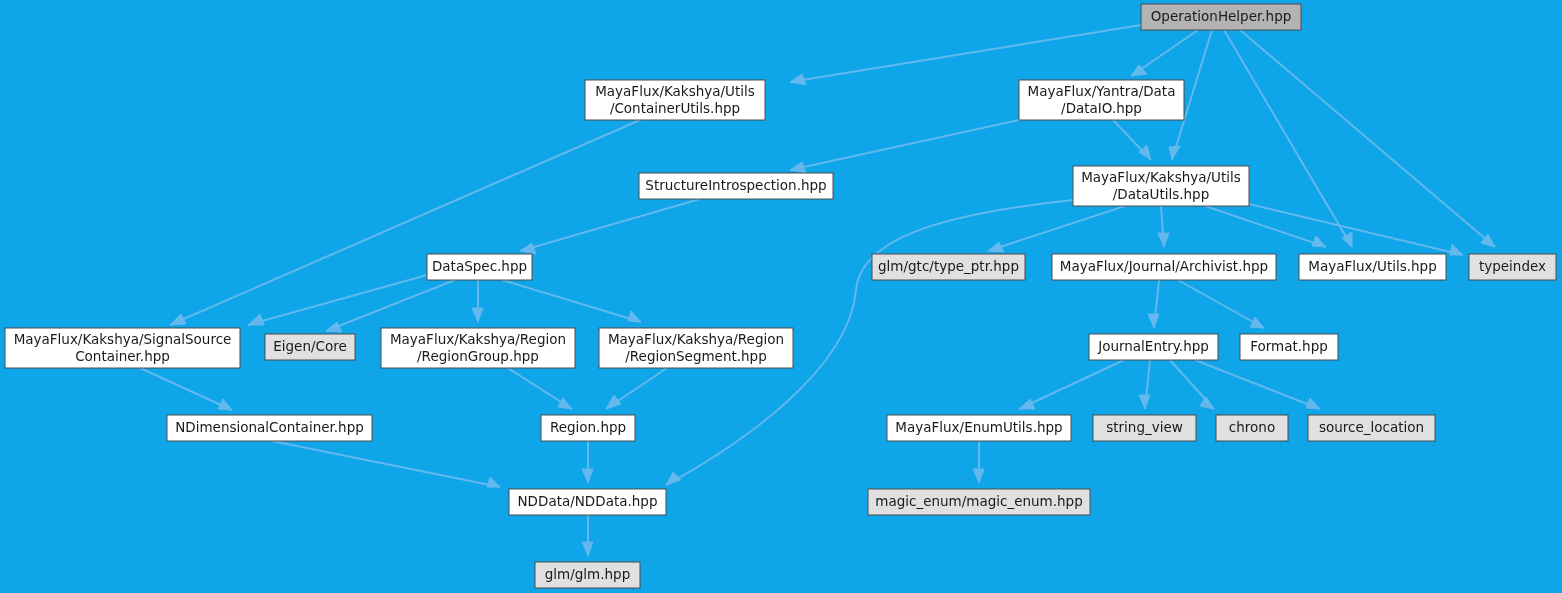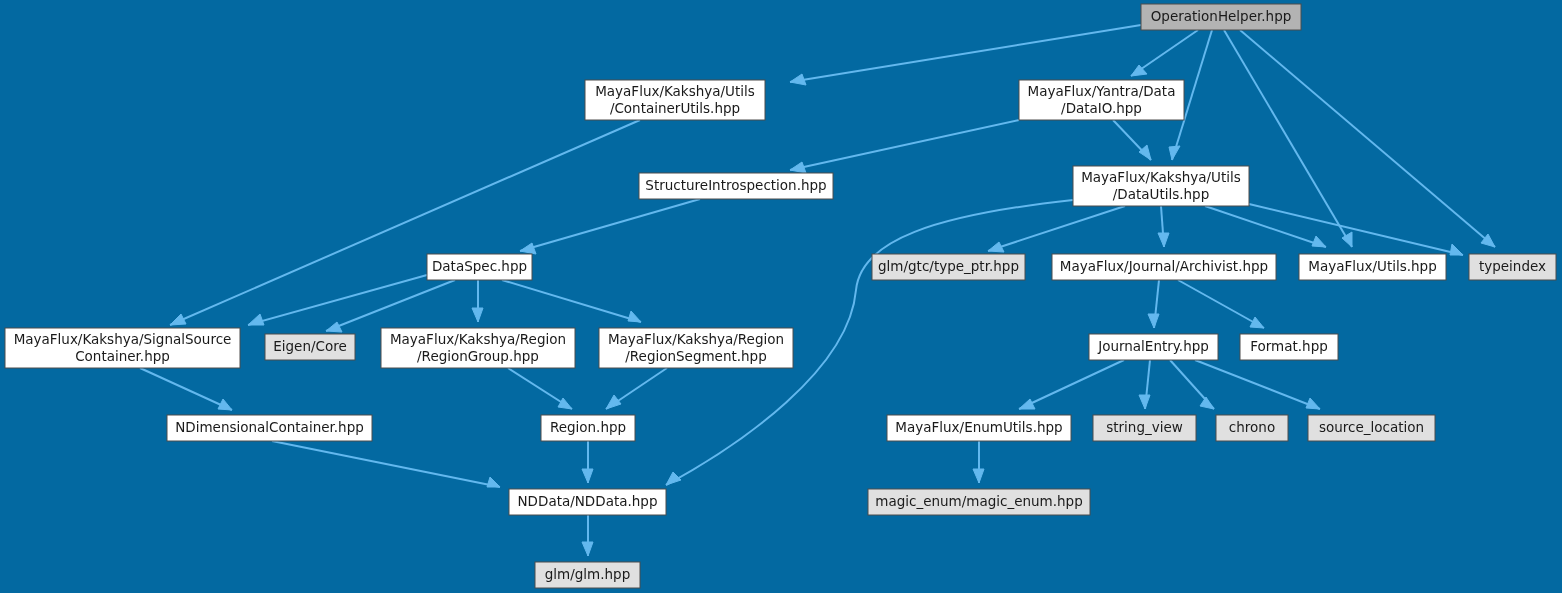--- a/index.html
+++ b/index.html
@@ -4,21 +4,21 @@
 <style>
   html, body {
     margin: 0;
     padding: 0;
     background: #000000;
   }
   #graph-root {
     position: relative;
     width: 1562px;
     height: 593px;
-    background: #0369a1;
+    background: #0ea5e9;
     overflow: hidden;
     font-family: "DejaVu Sans", sans-serif;
   }
   #graph-svg {
     position: absolute;
     top: 0;
     left: 0;
     width: 1562px;
     height: 593px;
     display: block;

